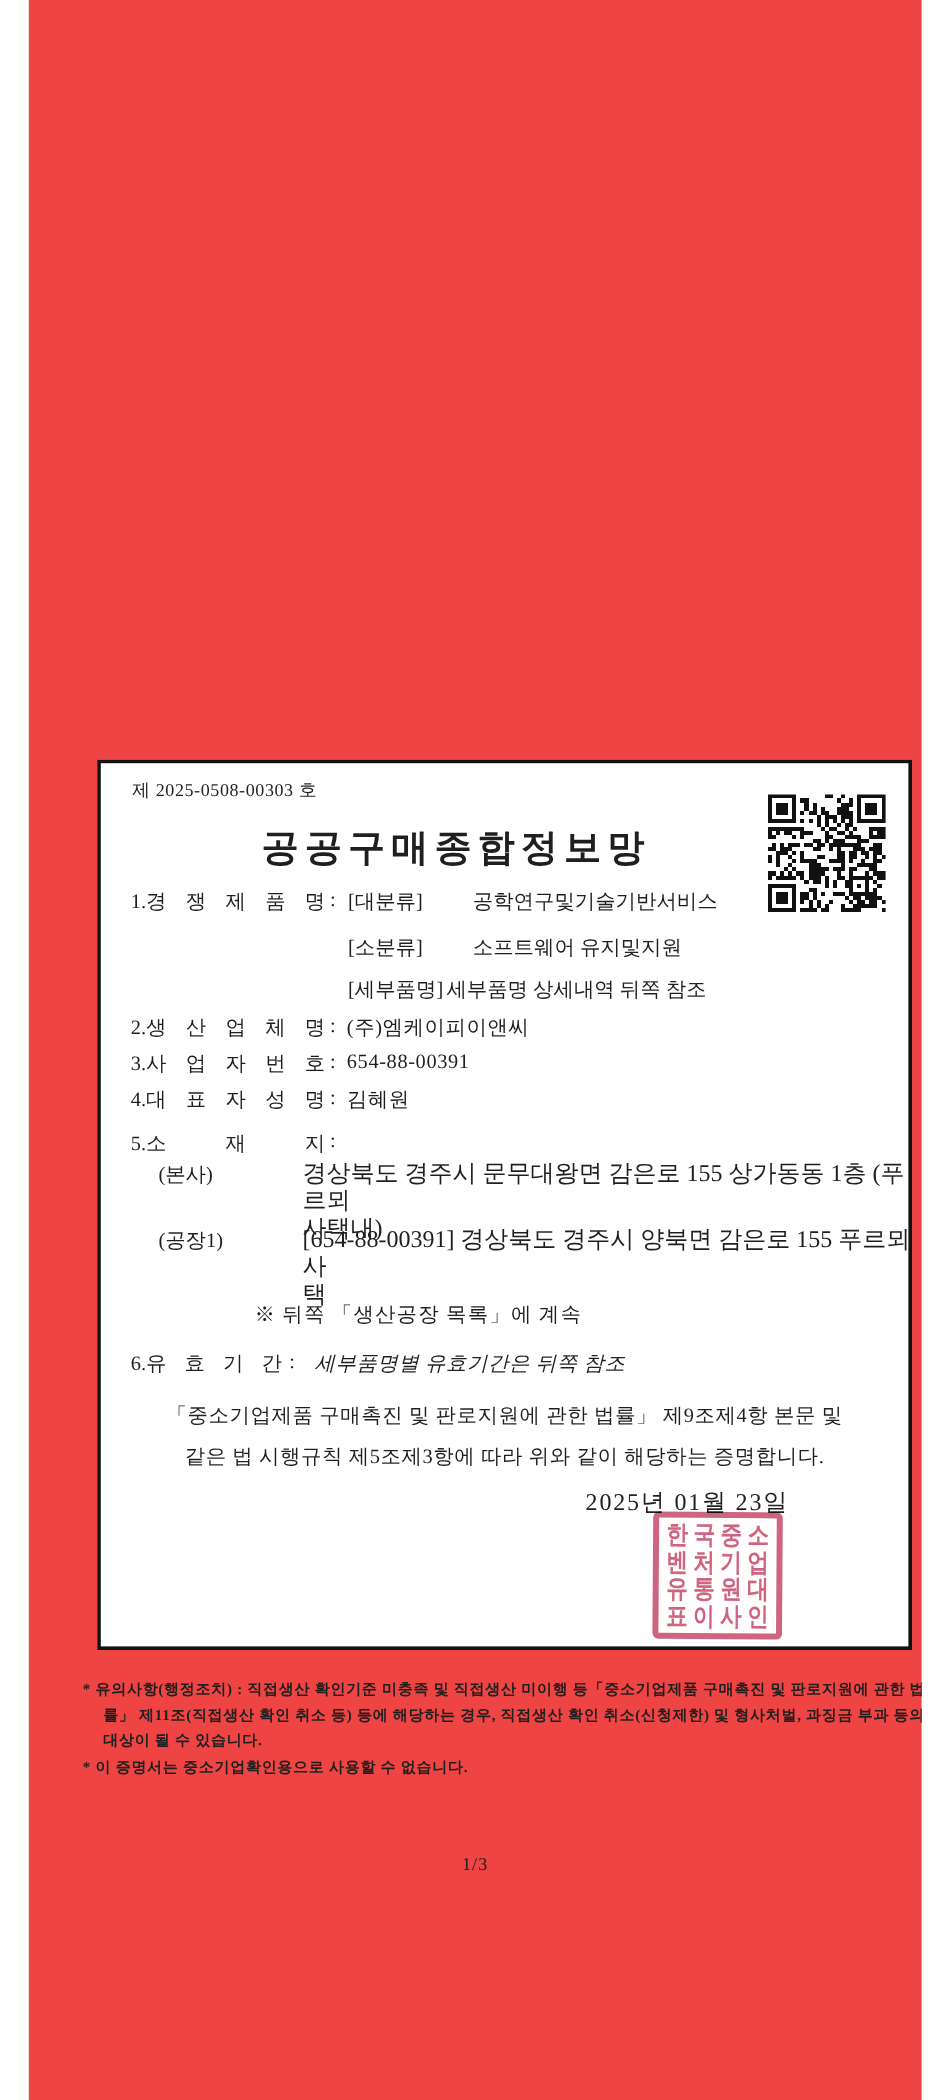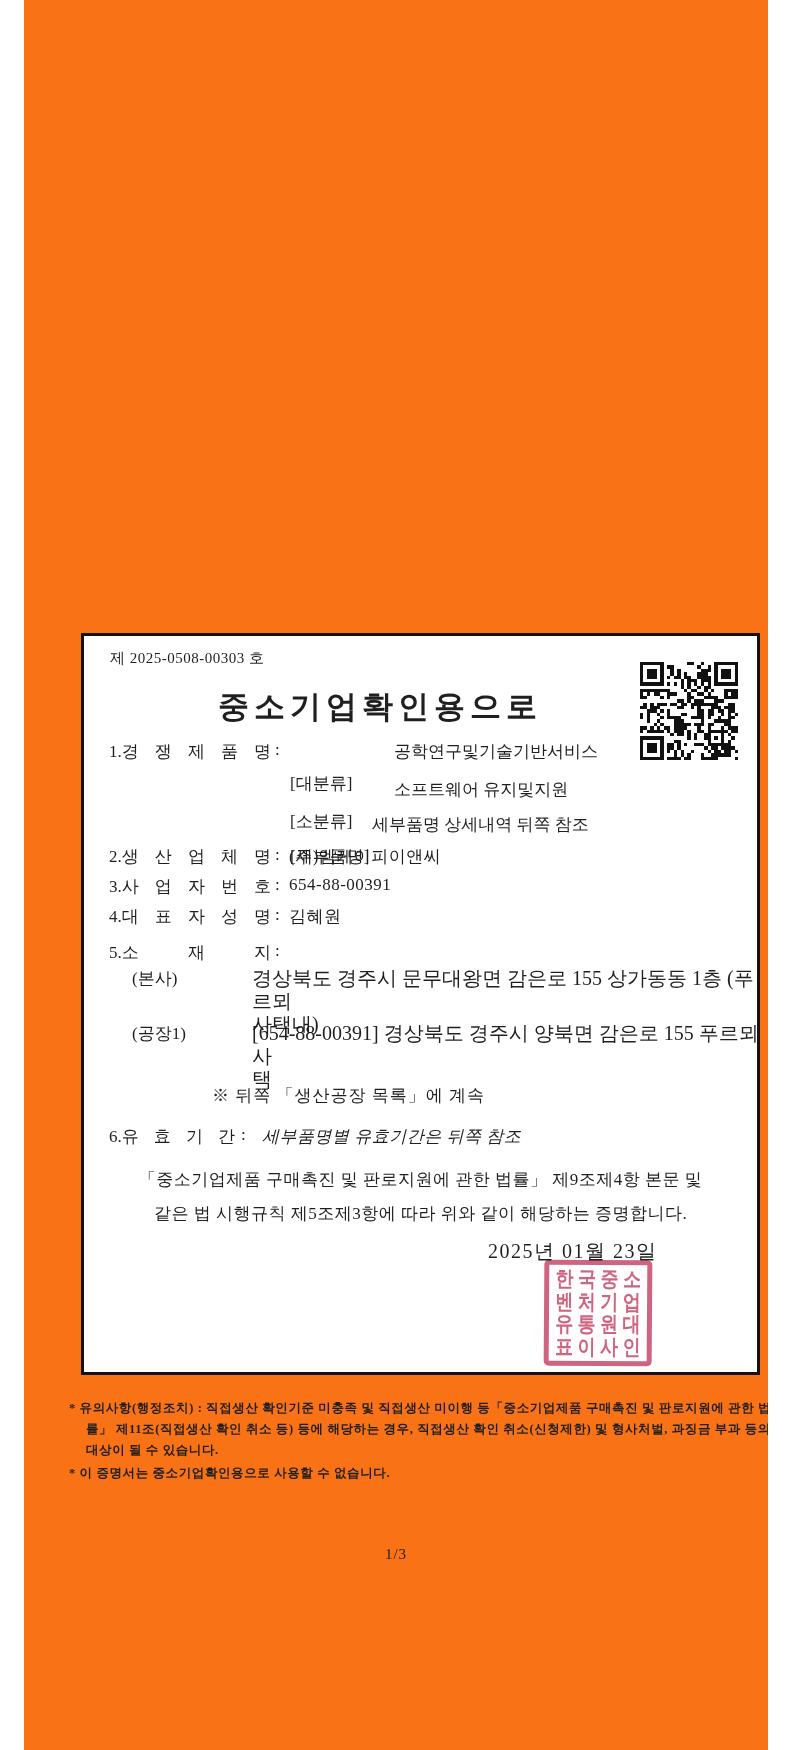--- a/index.html
+++ b/index.html
@@ -3,36 +3,36 @@
 <meta charset="utf-8">
 <style>
   :root{
     --ink:#1f1f1f;
     --seal:#c8506e;
     --border:#121212;
   }
   *{margin:0;padding:0;box-sizing:border-box;}
   html,body{background:#ffffff;}
   body{font-family:"Liberation Serif","DejaVu Serif",serif;color:var(--ink);}
-  .page{position:relative;width:744px;height:1750px;background:#f97316;margin:0 auto;overflow:hidden;}
+  .page{position:relative;width:744px;height:1750px;background:#ef4444;margin:0 auto;overflow:hidden;}
 
   
   .cert-box{position:absolute;left:57px;top:633px;width:679px;height:742px;border:3px solid var(--border);background:#fff;}
   .abs{position:absolute;}
 
   .doc-number{left:26px;top:13px;font-size:15px;letter-spacing:.5px;}
   .cert-title{left:134px;top:50px;font-size:31px;font-weight:bold;letter-spacing:5px;white-space:pre;}
   .qr-wrap{left:556px;top:26px;width:100px;height:100px;}
   .qr-wrap svg{display:block;width:98px;height:98px;shape-rendering:crispEdges;}
 
   .row{left:0;right:0;height:24px;font-size:17px;}
   .f-label{position:absolute;left:25px;width:162px;text-align:justify;text-align-last:justify;display:inline-block;}
   .f-colon{position:absolute;left:191px;}
   .f-value{position:absolute;left:205px;letter-spacing:.5px;white-space:pre;}
-  .bracket{position:absolute;left:206px;margin-top:32px;}
+  .bracket{position:absolute;left:206px;}
   .b-val-1{position:absolute;left:310px;}
   .b-val-2{position:absolute;left:288px;}
 
   .sub-label{position:absolute;left:48px;font-size:17px;}
   .sub-value{position:absolute;left:168px;width:520px;font-size:20px;line-height:23px;white-space:pre-line;}
 
   .cont-note{left:128px;top:448px;font-size:17px;letter-spacing:1px;}
 
   .lbl6{position:absolute;left:25px;width:126px;text-align:justify;text-align-last:justify;display:inline-block;font-family:Liberation Serif, serif;}
   .colon6{position:absolute;left:157px;}
@@ -60,21 +60,21 @@
   .page-indicator{position:absolute;left:0;top:1546px;width:100%;text-align:center;font-size:15px;letter-spacing:1px;}
 </style>
 </head>
 <body>
 
 <div class="page">
 
   <div class="cert-box">
 
     <div class="abs doc-number">제 2025-0508-00303 호</div>
-    <div class="abs cert-title">중소기업확인용으로</div>
+    <div class="abs cert-title">공공구매종합정보망</div>
 
     <div class="abs qr-wrap">
       <svg id="qr-svg" viewBox="0 0 29 29" aria-hidden="true">
           <rect x="0" y="0" width="1" height="1" fill="#111111"></rect>
           <rect x="1" y="0" width="1" height="1" fill="#111111"></rect>
           <rect x="2" y="0" width="1" height="1" fill="#111111"></rect>
           <rect x="3" y="0" width="1" height="1" fill="#111111"></rect>
           <rect x="4" y="0" width="1" height="1" fill="#111111"></rect>
           <rect x="5" y="0" width="1" height="1" fill="#111111"></rect>
           <rect x="6" y="0" width="1" height="1" fill="#111111"></rect>

